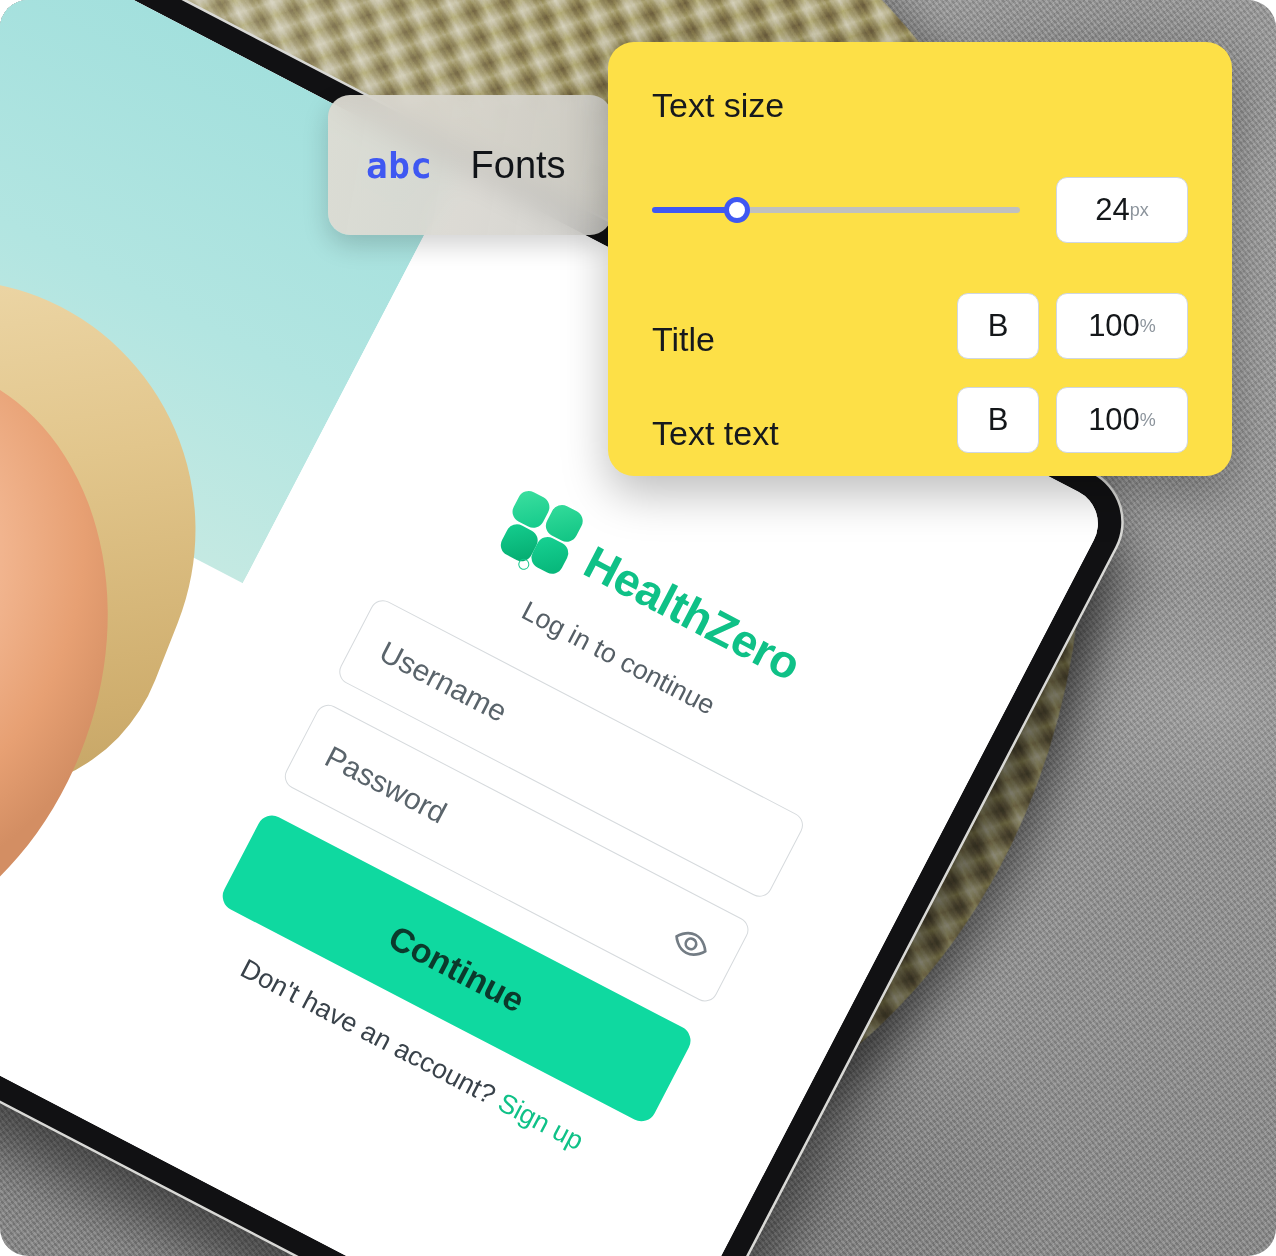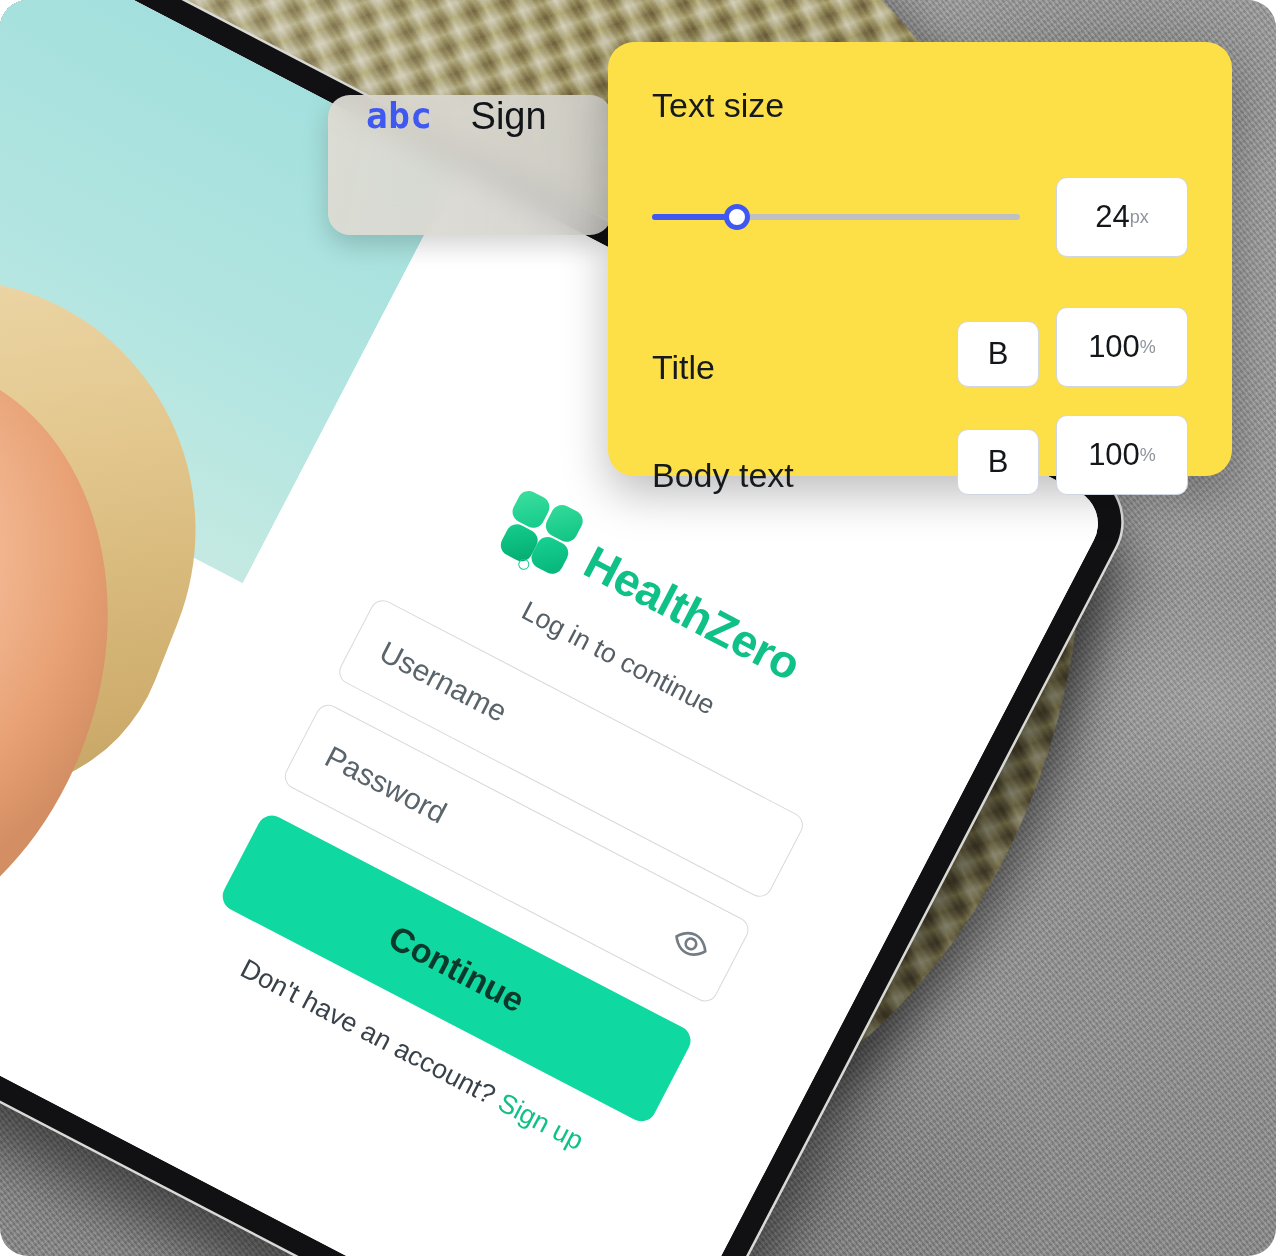--- a/index.html
+++ b/index.html
@@ -194,21 +194,21 @@
 
   
   .fonts-bar{
     position:absolute;
     left:328px;top:95px;
     width:284px;height:140px;
     border-radius:22px;
     background:linear-gradient(100deg, rgba(223,220,211,.93) 0%, rgba(216,214,208,.92) 55%, rgba(208,207,203,.90) 100%);
     backdrop-filter:blur(14px);
     -webkit-backdrop-filter:blur(14px);
-    display:flex;
+    display:flex;align-items:center;
     padding-left:38px;
     box-sizing:border-box;
     gap:38px;
     box-shadow:0 10px 26px rgba(0,0,0,.18);
   }
   .abc-icon{
     font-size:36px;font-weight:bold;color:#3f58f2;
     letter-spacing:.5px;
     font-family:"DejaVu Sans Mono","Liberation Mono",monospace;
   }
@@ -244,21 +244,21 @@
   .thumb{
     position:absolute;left:23%;
     width:26px;height:26px;margin-left:-13px;
     border-radius:50%;
     background:#ffffff;
     border:5px solid #3f58f2;
     box-sizing:border-box;
     cursor:pointer;
   }
   .numbox{
-    width:132px;height:80px;
+    width:132px;height:66px;
     border:1.4px solid #cfd6e2;
     border-radius:11px;
     display:flex;align-items:center;justify-content:center;
     box-sizing:border-box;
     background:#fff;
   }
   .numbox .val{font-size:31px;color:#14171a;}
   .numbox .unit{font-size:18px;color:#8c949c;}
 
   .opt-row{
@@ -339,21 +339,21 @@
           <span>Don't have an account?</span>
           <b>Sign up</b>
         </div>
 
       </div>
     </div>
   </div>
 
   <div class="fonts-bar">
     <span class="abc-icon">abc</span>
-    <span class="fonts-label">Sign</span>
+    <span class="fonts-label">Fonts</span>
   </div>
 
   <div class="panel">
 
     <h2>Text size</h2>
 
     <div class="slider-row">
       <div class="slider">
         <div class="track"></div>
         <div class="track-fill" style="width: 23%;"></div>
@@ -368,21 +368,21 @@
     <div class="opt-row">
       <div class="opt-label">Title</div>
       <button class="bold-btn">B</button>
       <div class="numbox">
         <span class="val">100</span>
         <span class="unit">%</span>
       </div>
     </div>
 
     <div class="opt-row">
-      <div class="opt-label">Body text</div>
+      <div class="opt-label">Text text</div>
       <button class="bold-btn">B</button>
       <div class="numbox">
         <span class="val">100</span>
         <span class="unit">%</span>
       </div>
     </div>
 
   </div>
 
 </div>

